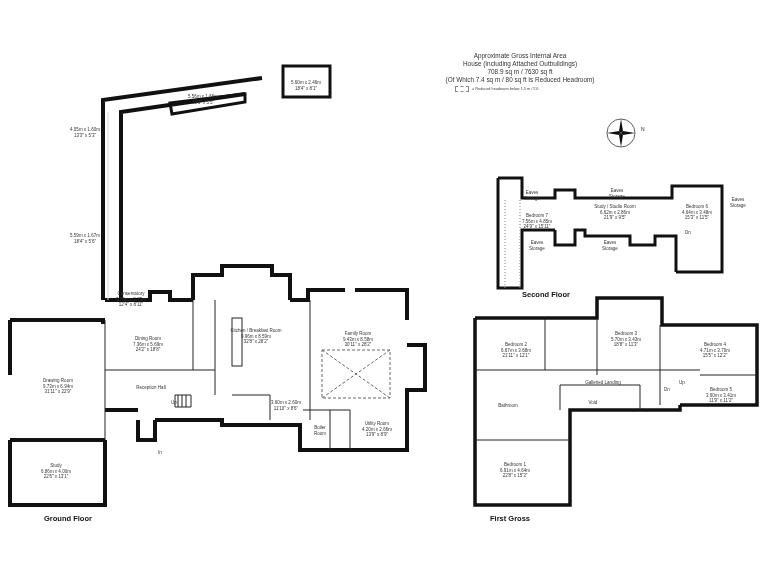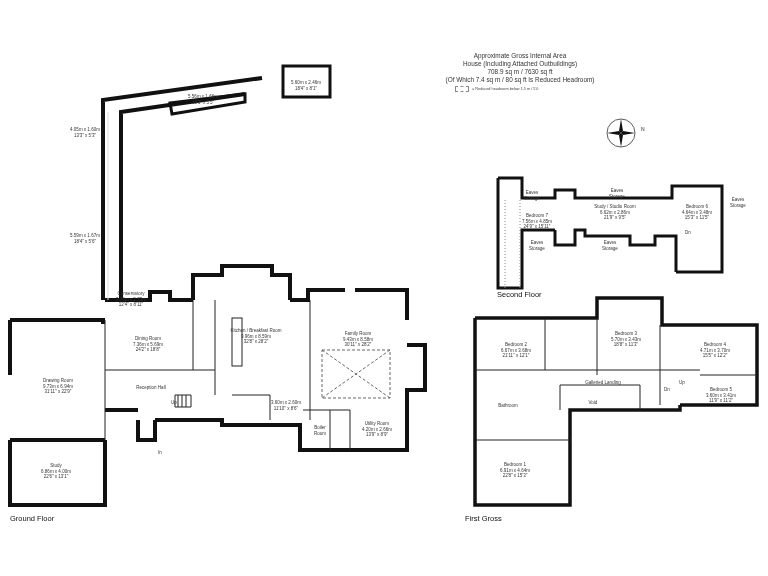--- a/index.html
+++ b/index.html
@@ -1,20 +1,20 @@
 <!DOCTYPE html>
 <html><head>
 <meta charset="utf-8">
 <style>
   html,body{margin:0;padding:0;background:#fff;}
   body{width:768px;height:576px;position:relative;overflow:hidden;font-family:"Liberation Sans",sans-serif;color:#222;}
   .plan{position:absolute;left:0;top:0;}
   .lbl{position:absolute;text-align:center;font-size:4.5px;line-height:5.6px;color:#333;white-space:nowrap;transform:translateX(-50%);}
   .lbl .n{display:block;}
-  .floor-title{position:absolute;font-size:7.5px;font-weight:normal;color:#111;}
+  .floor-title{position:absolute;font-size:7.5px;font-weight:bold;color:#111;margin-left:25px;}
   .info{position:absolute;left:420px;top:52px;width:200px;text-align:center;font-size:6.4px;line-height:8px;color:#333;}
   .legend{position:absolute;left:455px;top:86px;font-size:3.8px;color:#444;}
   .legend .box{display:inline-block;width:12px;height:4px;border:1px dashed #888;vertical-align:middle;margin-right:3px;}
   .compass{position:absolute;left:604px;top:116px;width:34px;height:34px;}
   .compass-n{position:absolute;left:641px;top:126px;font-size:5px;color:#222;}
 </style>
 </head>
 <body>
 
 <svg class="plan" width="768" height="576" viewBox="0 0 768 576">
@@ -151,21 +151,21 @@
     <span class="n">4.20m x 2.66m</span>
     <span class="n">13'9" x 8'9"</span>
   </div>
 <div class="lbl" style="left:56px;top:463px">
     <span class="n">Study</span>
     <span class="n">6.86m x 4.00m</span>
     <span class="n">22'6" x 13'1"</span>
   </div>
 <div class="lbl" style="left:174px;top:400px">Up</div>
 <div class="lbl" style="left:160px;top:450px">In</div>
-<div class="floor-title" style="left:10px;top:514px">Ground Floor</div>
+<div class="floor-title" style="left:19px;top:514px">Ground Floor</div>
 
 <div class="lbl" style="left:537px;top:213px">
     <span class="n">Bedroom 7</span>
     <span class="n">7.56m x 4.85m</span>
     <span class="n">24'9" x 15'11"</span>
   </div>
 <div class="lbl" style="left:615px;top:204px">
     <span class="n">Study / Studio Room</span>
     <span class="n">6.62m x 2.86m</span>
     <span class="n">21'9" x 9'5"</span>

